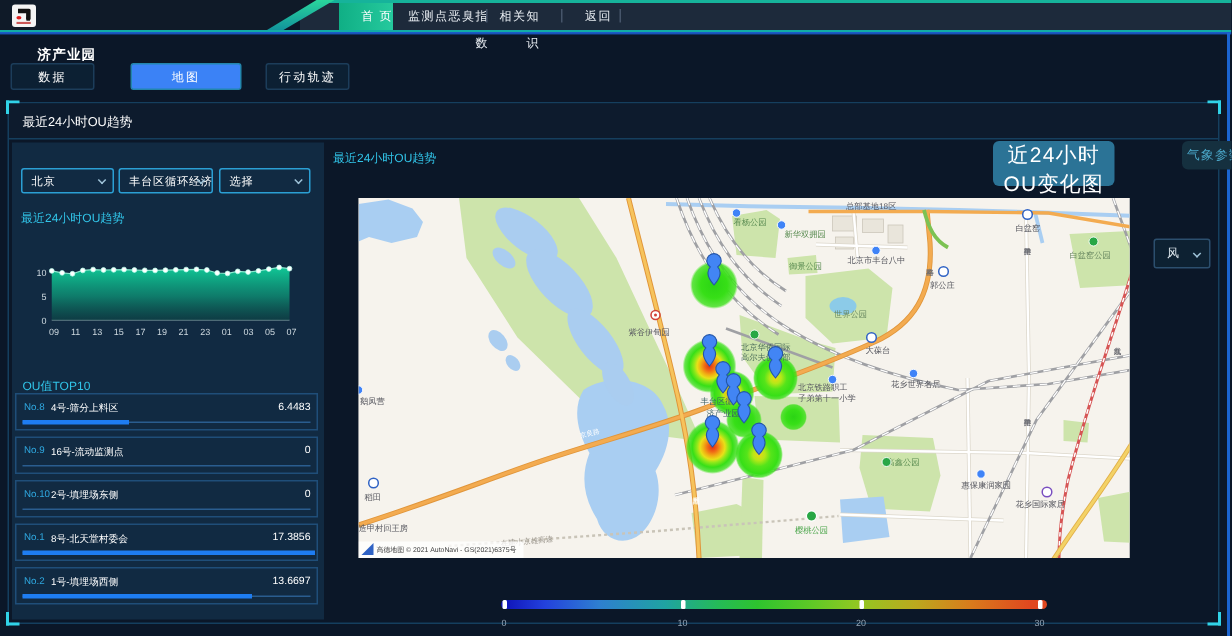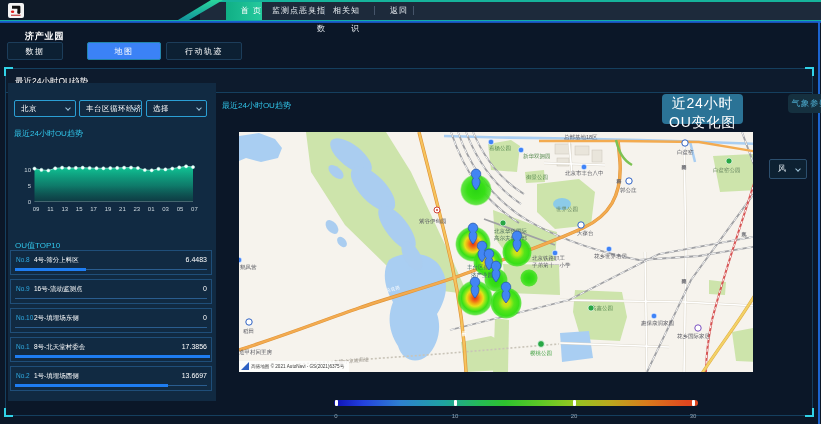--- a/index.html
+++ b/index.html
@@ -23,21 +23,21 @@
 
 #panel{position:absolute;left:5px;top:68px;width:808px;height:348px;border:1px solid #153f5e}
 #phead{position:absolute;left:0;top:0;right:0;height:24px;background:#0d1b2d;border-bottom:1px solid #153f5e}
 #phead span{position:absolute;left:9px;top:7px;font-size:8.5px;color:#fff}
 .ck{position:absolute;width:9px;height:9px;border:2px solid #31d3e8}
 .ck.tl{left:-2px;top:-2px;border-right:none;border-bottom:none}
 .ck.tr{right:-2px;top:-2px;border-left:none;border-bottom:none}
 .ck.bl{left:-2px;bottom:-2px;border-right:none;border-top:none}
 .ck.br{right:-2px;bottom:-2px;border-left:none;border-top:none}
 
-#lp{position:absolute;left:8px;top:83px;width:208px;height:318px;background:#112a42}
+#lp{position:absolute;left:8px;top:95px;width:208px;height:318px;background:#112a42}
 .sel{position:absolute;top:17px;height:17px;border:1px solid #2b9fd4;border-radius:2px;font-size:7.5px;letter-spacing:.5px;line-height:15px;padding-left:6px;color:#fff;white-space:nowrap;overflow:hidden}
 .sel i{position:absolute;right:5px;top:5px;width:4px;height:4px;border-right:1px solid #9fc3d8;border-bottom:1px solid #9fc3d8;transform:rotate(45deg)}
 .ctitle{position:absolute;font-size:8px;color:#31c4e8}
 
 .li{position:absolute;left:2px;width:202px;height:25px;border:1px solid rgba(44,108,168,.55)}
 .li .no{position:absolute;left:5px;top:5px;font-size:6.5px;color:#2fa8e0}
 .li .nm{position:absolute;left:23px;top:5px;font-size:6.5px;color:#fff}
 .li .vl{position:absolute;right:4px;top:5px;font-size:7px;color:#fff}
 .li .tk{position:absolute;left:4px;right:4px;top:18px;height:1px;background:#2a5d8f}
 .li .fl{position:absolute;left:4px;top:17px;height:3px;background:#1e7df2}
@@ -69,21 +69,21 @@
   <div class="nav" style="left:266px;width:60px">监测点恶臭指数</div>
   <div class="nav" style="left:330px;width:30px">相关知识</div>
   <div class="nav" style="left:382px;width:26px">返回</div>
   <div class="nsep" style="left:324px"></div>
   <div class="nsep" style="left:374px"></div>
   <div class="nsep" style="left:413px"></div>
 
   <div id="pub">济产业园</div>
   <div class="tab" style="left:7px;width:56px">数据</div>
   <div class="tab on" style="left:87px;width:74px">地图</div>
-  <div class="tab" style="left:166px;width:76px">行动轨迹</div>
+  <div class="tab" style="left:177px;width:56px">行动轨迹</div>
 
   <div id="panel">
     <div class="ck tl"></div>
       <div class="ck tr"></div>
       <div class="ck bl"></div>
       <div class="ck br"></div>
     <div id="phead">
         <span>最近24小时OU趋势</span>
       </div>
   </div>

